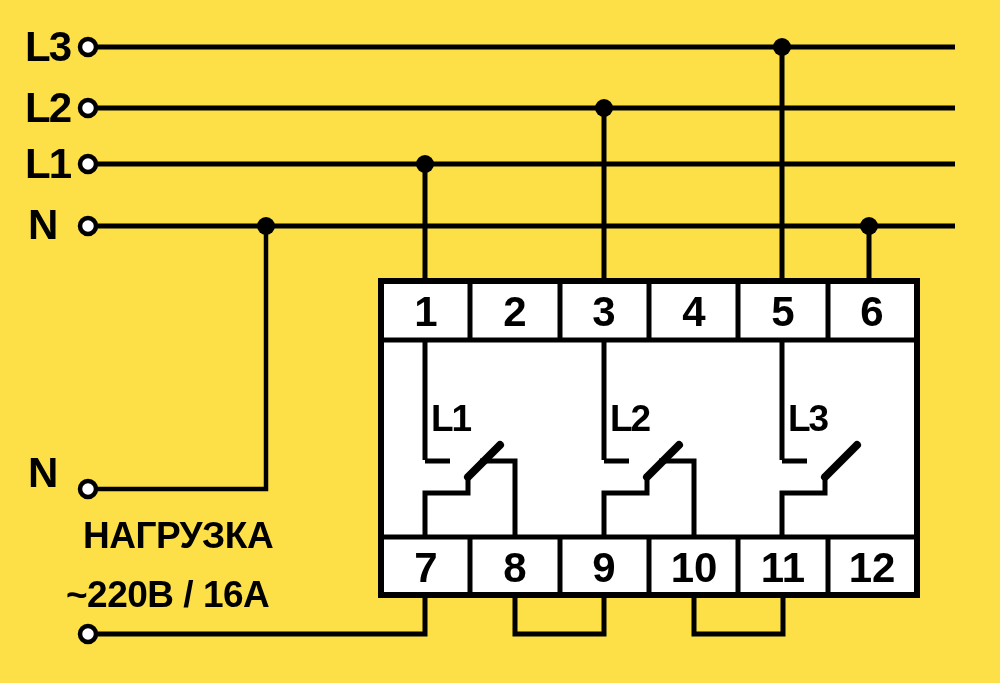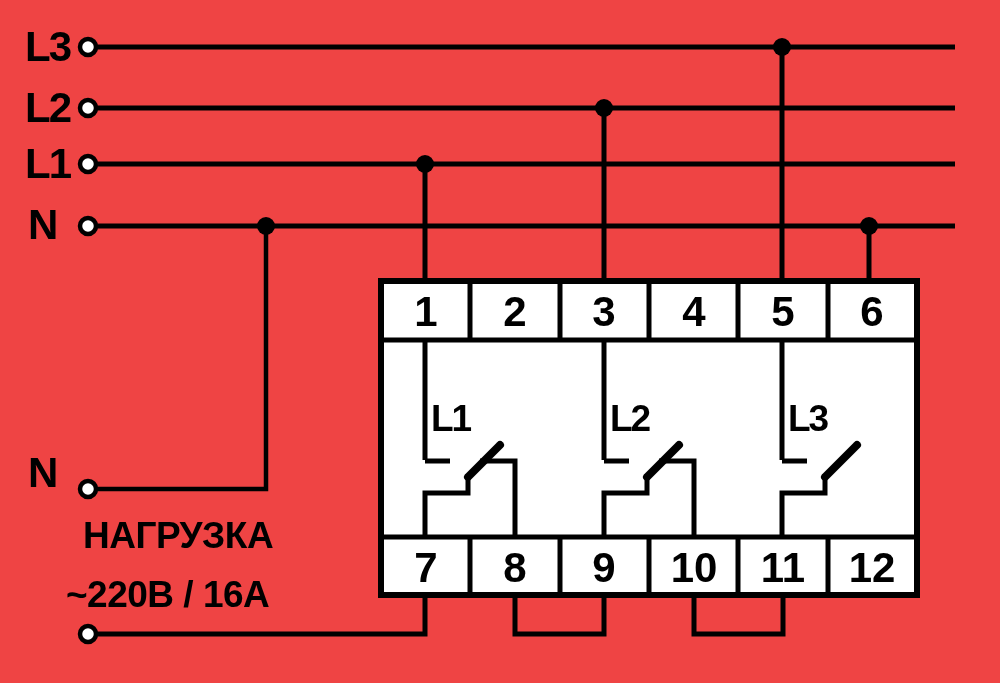--- a/index.html
+++ b/index.html
@@ -4,21 +4,21 @@
 <style>
   html, body {
     margin: 0;
     padding: 0;
     background: #ffffff;
   }
   .page {
     position: relative;
     width: 1000px;
     height: 683px;
-    background: #ef4444;
+    background: #fde047;
     overflow: hidden;
   }
   svg { display: block; }
 
   .wire {
     stroke: #000000;
     stroke-width: 5;
     fill: none;
   }
   .wire-thin {

